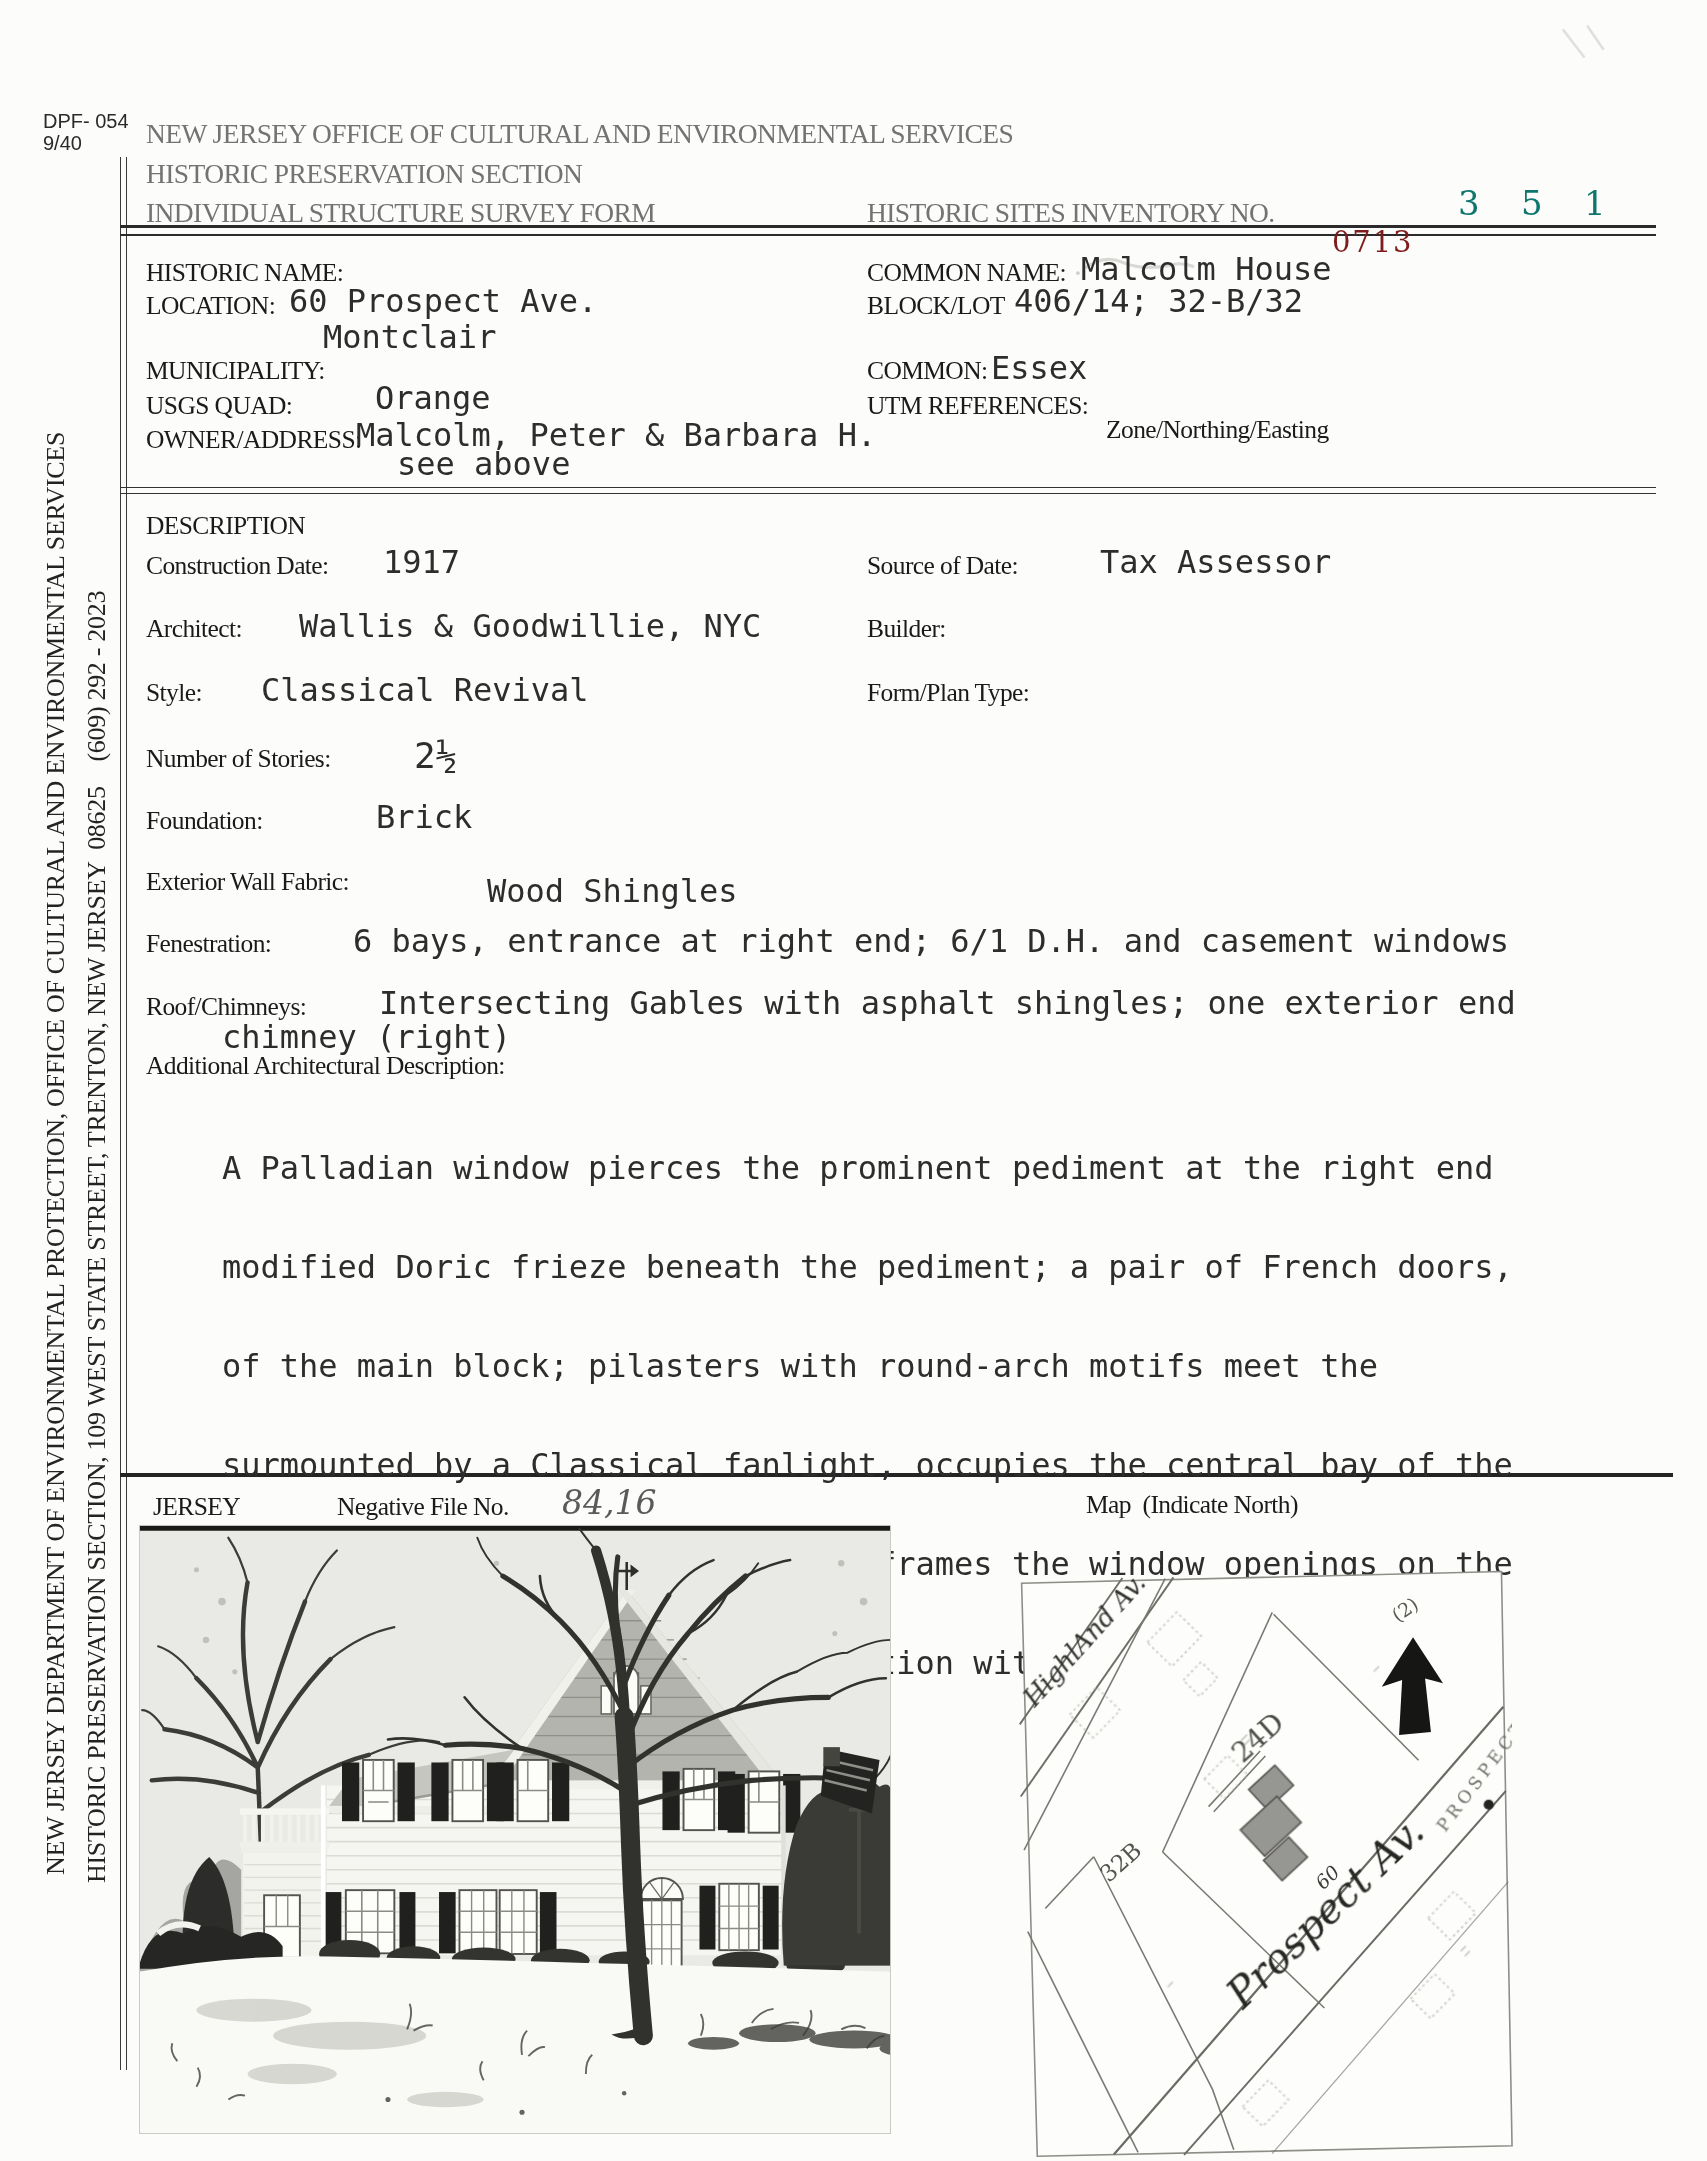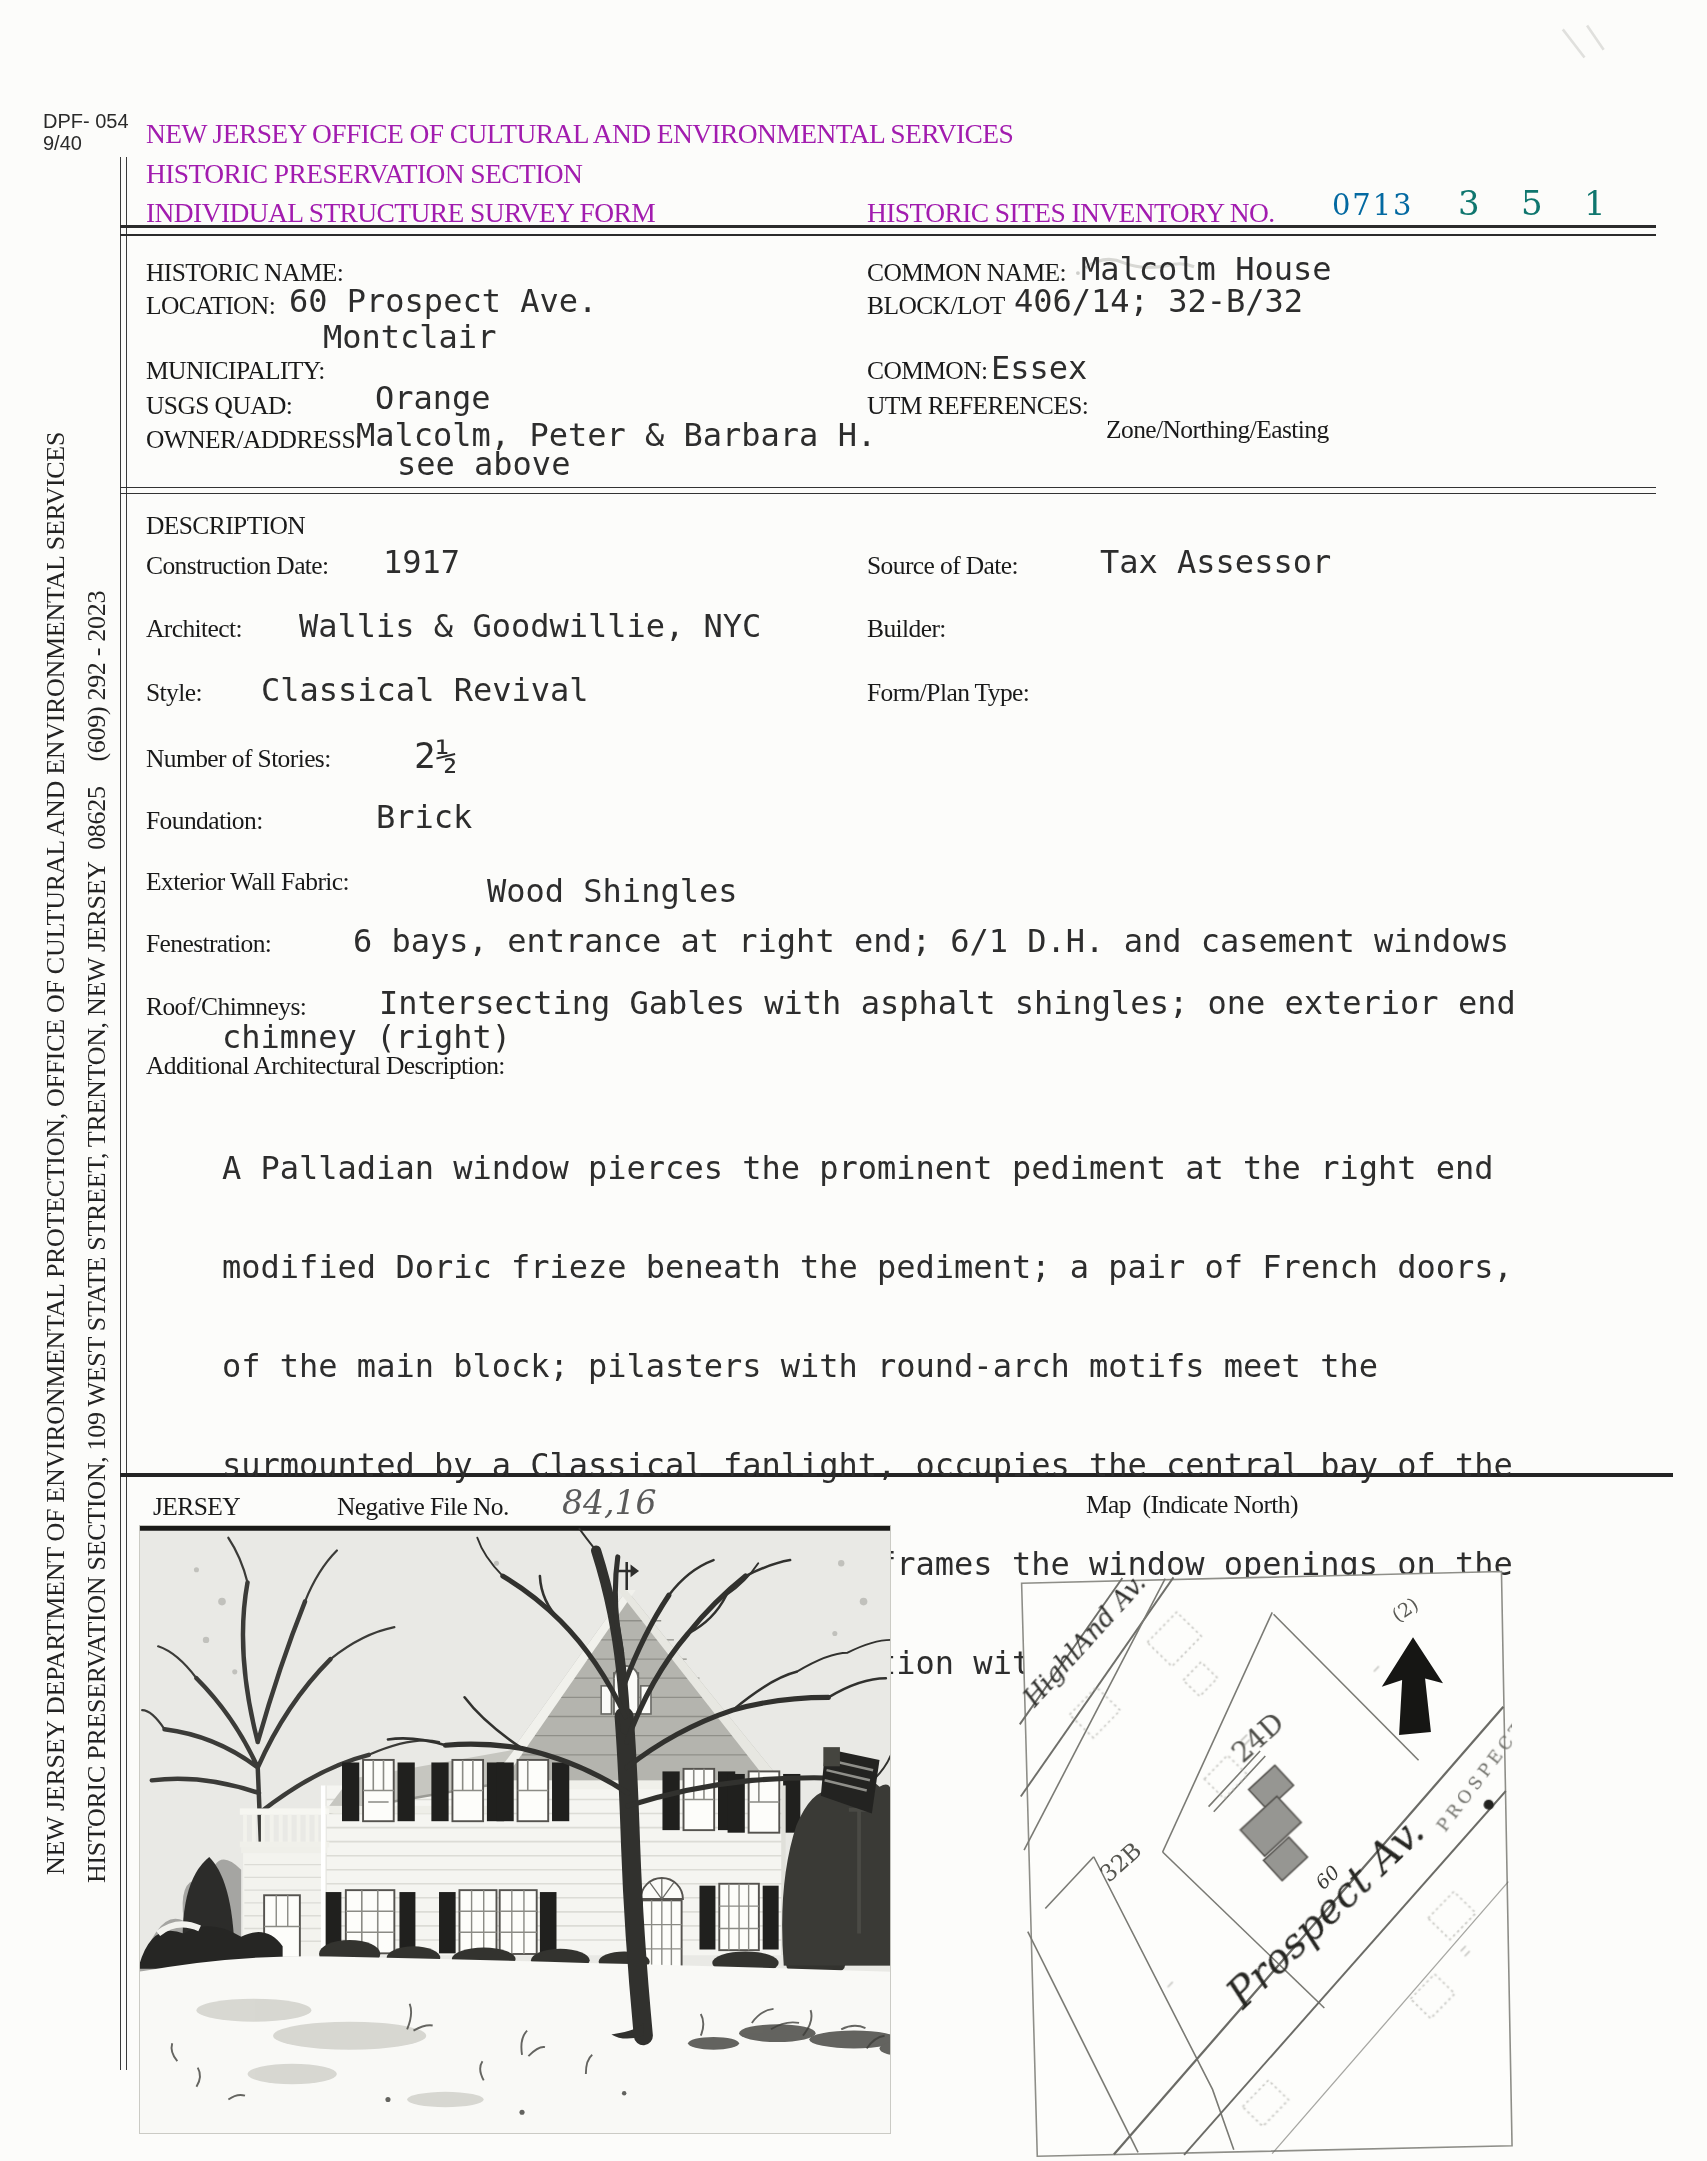--- a/index.html
+++ b/index.html
@@ -1,25 +1,25 @@
 <!DOCTYPE html>
 <html style="font-size:10.2px"><head>
 <meta charset="utf-8">
 <style>
   html,body{margin:0;padding:0;background:#ffffff;}
   .page{position:relative;width:1708px;height:2161px;background:#fcfcfa;overflow:hidden;
         font-family:"Liberation Serif",serif;}
   .f{position:absolute;white-space:pre;}
   .lbl{font-family:"Liberation Serif",serif;font-size:25.5px;letter-spacing:-0.6px;color:#1a1a1a;}
-  .title{font-family:"Liberation Serif",serif;font-size:27.5px;letter-spacing:-0.6px;color:#a21caf;}
+  .title{font-family:"Liberation Serif",serif;font-size:27.5px;letter-spacing:-0.6px;color:#737373;}
   .small-lbl{font-family:"Liberation Sans",sans-serif;font-size:20px;color:#2a2a2a;letter-spacing:0;}
   .type{font-family:"DejaVu Sans Mono",monospace;font-size:32px;color:#2d2d2d;}
   .type2{font-family:"DejaVu Sans Mono",monospace;font-size:32px;color:#2d2d2d;line-height:33px;}
   .hand{font-family:"DejaVu Serif",serif;font-style:italic;font-size:33px;color:#5a5a5a;}
-  .stamp{font-family:"DejaVu Serif",serif;font-size:29px;color:#0369a1;letter-spacing:1.9px;}
+  .stamp{font-family:"DejaVu Serif",serif;font-size:29px;color:#7f1d1d;letter-spacing:1.9px;margin-top:37px;}
   .stamp2{font-family:"DejaVu Serif",serif;font-size:34px;color:#0f766e;letter-spacing:15.3px;}
   .vtext{font-family:"Liberation Serif",serif;font-size:26px;letter-spacing:-0.3px;color:#232323;
          transform:rotate(-90deg);transform-origin:0 0;white-space:pre;}
   .vrule{position:absolute;left:120px;top:157px;width:4.5px;height:1913px;
          border-left:1.9px solid #3a3a3a;border-right:1.9px solid #3a3a3a;}
   .drule{position:absolute;height:5.7px;border-top:3.2px solid #2b2b2b;border-bottom:2.6px solid #2b2b2b;}
   .drule2{position:absolute;height:5.1px;border-top:1.9px solid #333;border-bottom:1.9px solid #333;}
   .srule{position:absolute;height:3.8px;background:#242424;}
   svg text{font-family:"DejaVu Serif",serif;}
 </style>

